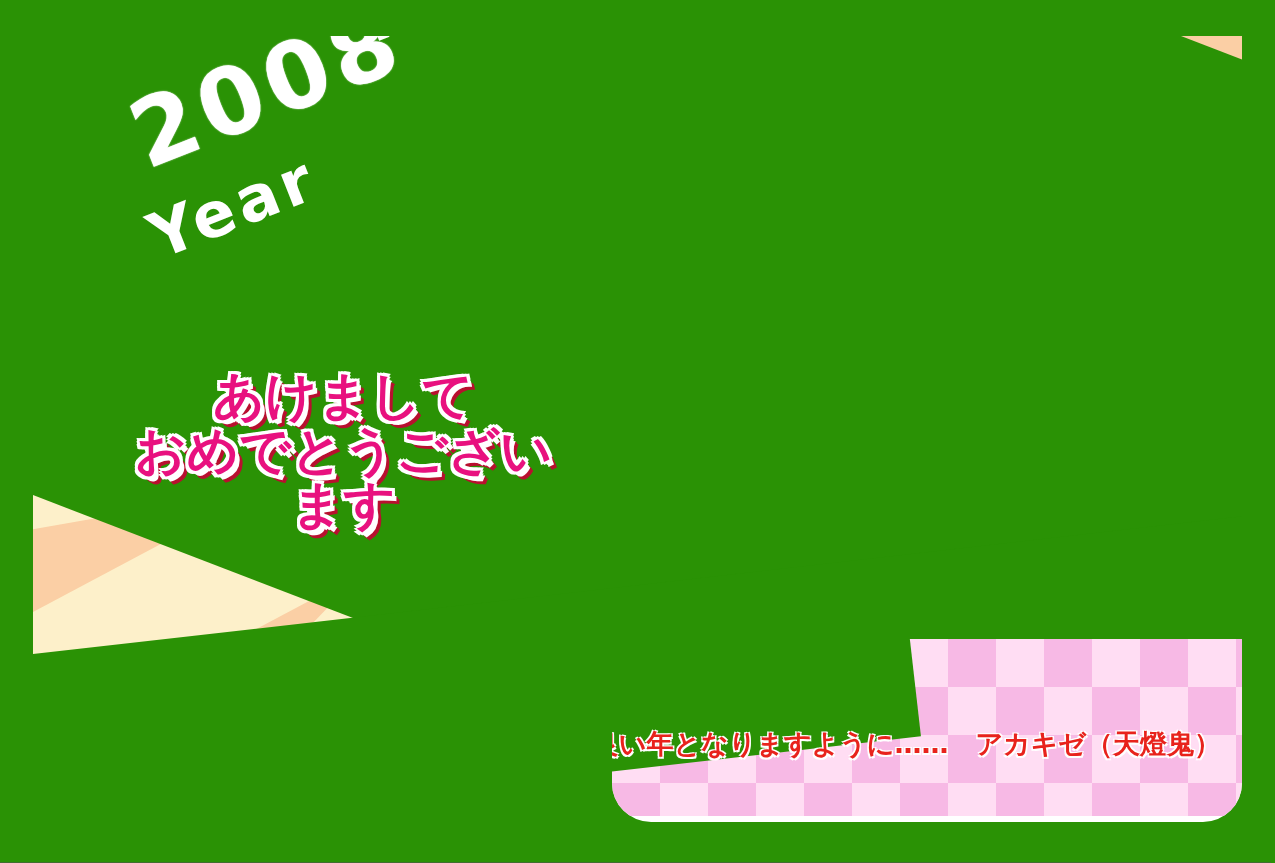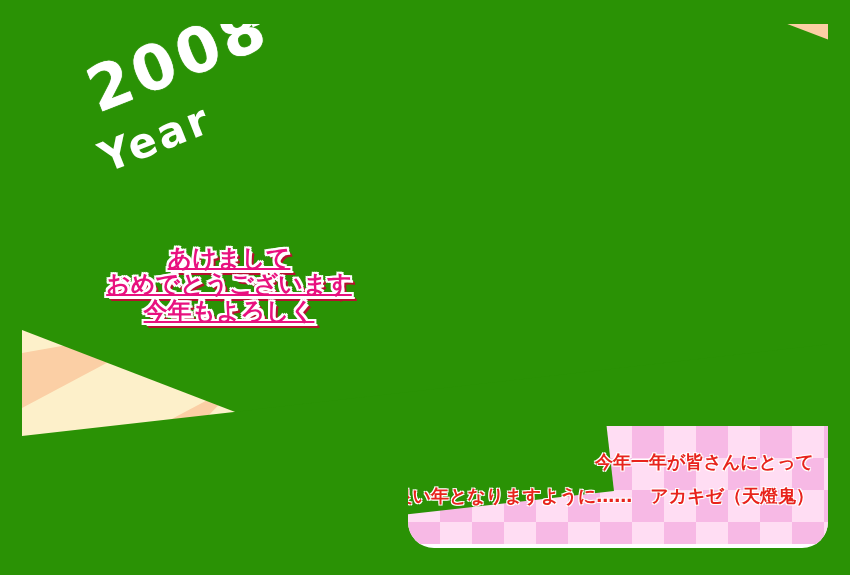--- a/index.html
+++ b/index.html
@@ -59,21 +59,21 @@
   .h-hny2{
     position:absolute;left:14px;top:118px;
     font-size:42px;font-weight:bold;color:#ffffff;
     letter-spacing:3px;white-space:nowrap;
   }
   
   .greeting{
     position:absolute;left:62px;top:222px;width:290px;
     text-align:center;line-height:1.06;
     font-family:"DejaVu Sans","Liberation Sans",sans-serif;
-    font-weight:bold;font-size:24px;color:#e8117f;text-decoration:underline;
+    font-weight:bold;font-size:34px;color:#e8117f;
     -webkit-text-stroke:0px;
   }
   .greeting div{
     text-shadow:
       2px 0 0 #fff,-2px 0 0 #fff,0 2px 0 #fff,0 -2px 0 #fff,
       2px 2px 0 #fff,-2px 2px 0 #fff,2px -2px 0 #fff,-2px -2px 0 #fff,
       3px 3px 0 #fff, 4px 4px 0 #b8102f, 5px 5px 0 #b8102f;
     margin-bottom:1px;
   }
   
@@ -236,30 +236,28 @@
       <circle cx="102" cy="70" r="10" fill="#ffffff"></circle>
       <circle cx="136" cy="112" r="10" fill="#ffffff"></circle>
     </svg>
 
     <div class="band-top"></div>
     <div class="band-bottom"></div>
 
     <div class="checker-wrap">
       <div class="checker"></div>
       <div class="checker-mask"></div>
-      <div class="btxt l1">今年一年が皆さんにとって</div>
       <div class="btxt l2">良い年となりますように……　アカキゼ（天燈鬼）</div>
     </div>
 
     <div class="headline">
       <div class="h-2008">2008</div>
       <div class="h-hny">happy New</div>
       <div class="h-hny2">Year</div>
     </div>
 
     <div class="greeting">
       <div>あけまして</div>
       <div>おめでとうございます</div>
-      <div>今年もよろしく</div>
     </div>
 
   </div>
 </div>
 
 </body></html>

